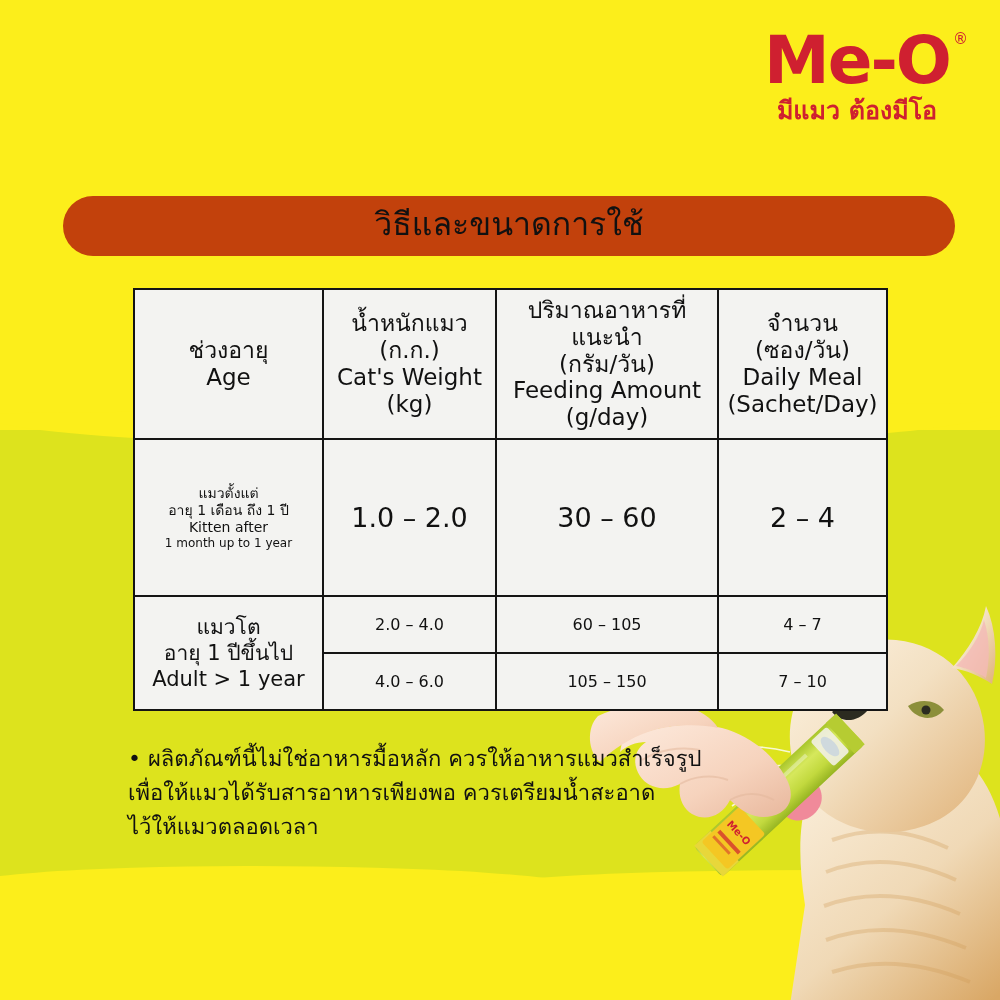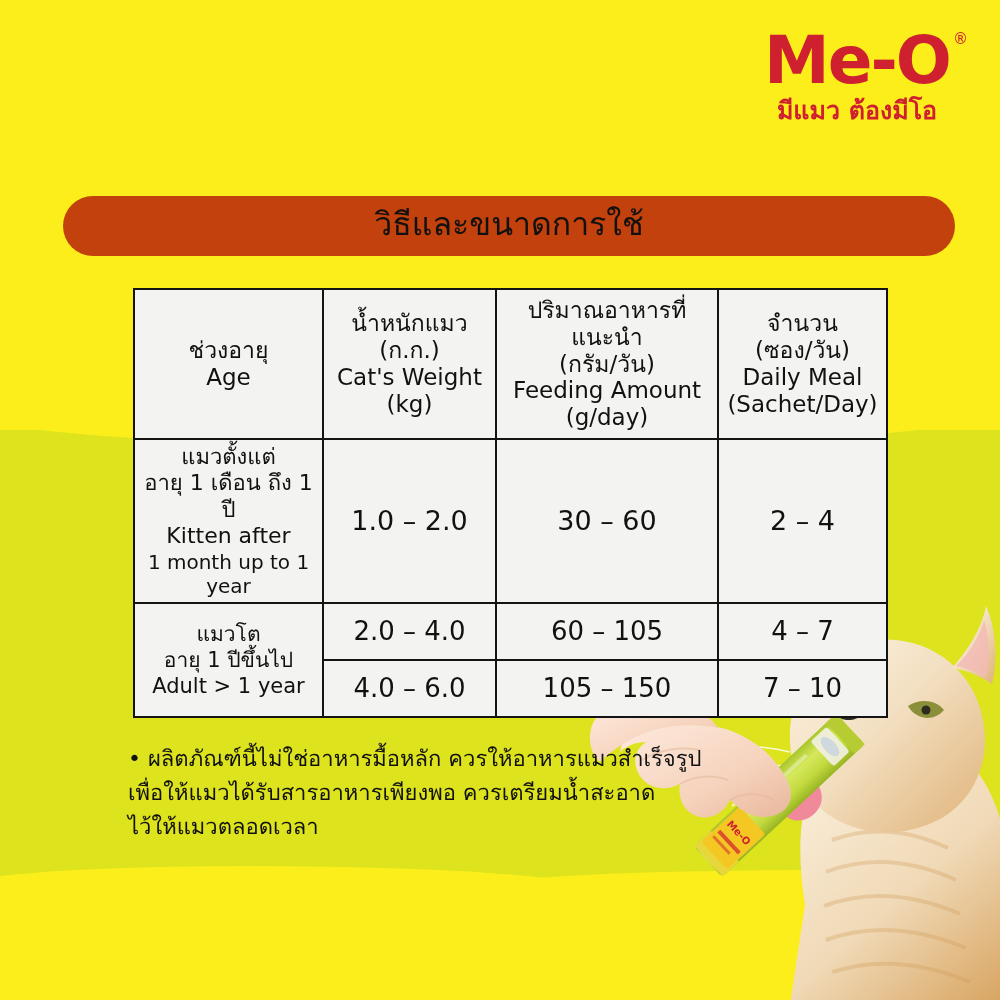--- a/index.html
+++ b/index.html
@@ -132,25 +132,25 @@
   .feeding-table .col-age   { width:189px; }
   .feeding-table .col-wt    { width:173px; }
   .feeding-table .col-amt   { width:222px; }
   .feeding-table .col-meal  { width:169px; }
 
   .hdr-cell { height:150px; }
   .hdr-cell .line { display:block; font-size:23px; line-height:1.17; }
   .hdr-cell .line.en { font-size:23px; }
 
   .row-kitten td { height:157px; }
-  .row-kitten .agecell .line { display:block; font-size:22px; line-height:1.2; }
-  .row-kitten .agecell .line.sm { font-size:20px; }
+  .row-kitten .agecell .line { display:block; font-size:14px; line-height:1.2; }
+  .row-kitten .agecell .line.sm { font-size:12px; }
 
   .val { font-size:27px;border-radius:17px; }
-  .val-sm { font-size:26px; }
+  .val-sm { font-size:16px; }
 
   .row-adult td { height:57px; }
   .adultcell .line { display:block; font-size:21px; line-height:1.24; }
 
   
   .note {
     position:absolute;
     left:128px; top:742px;
     width:600px;
     z-index:5;

